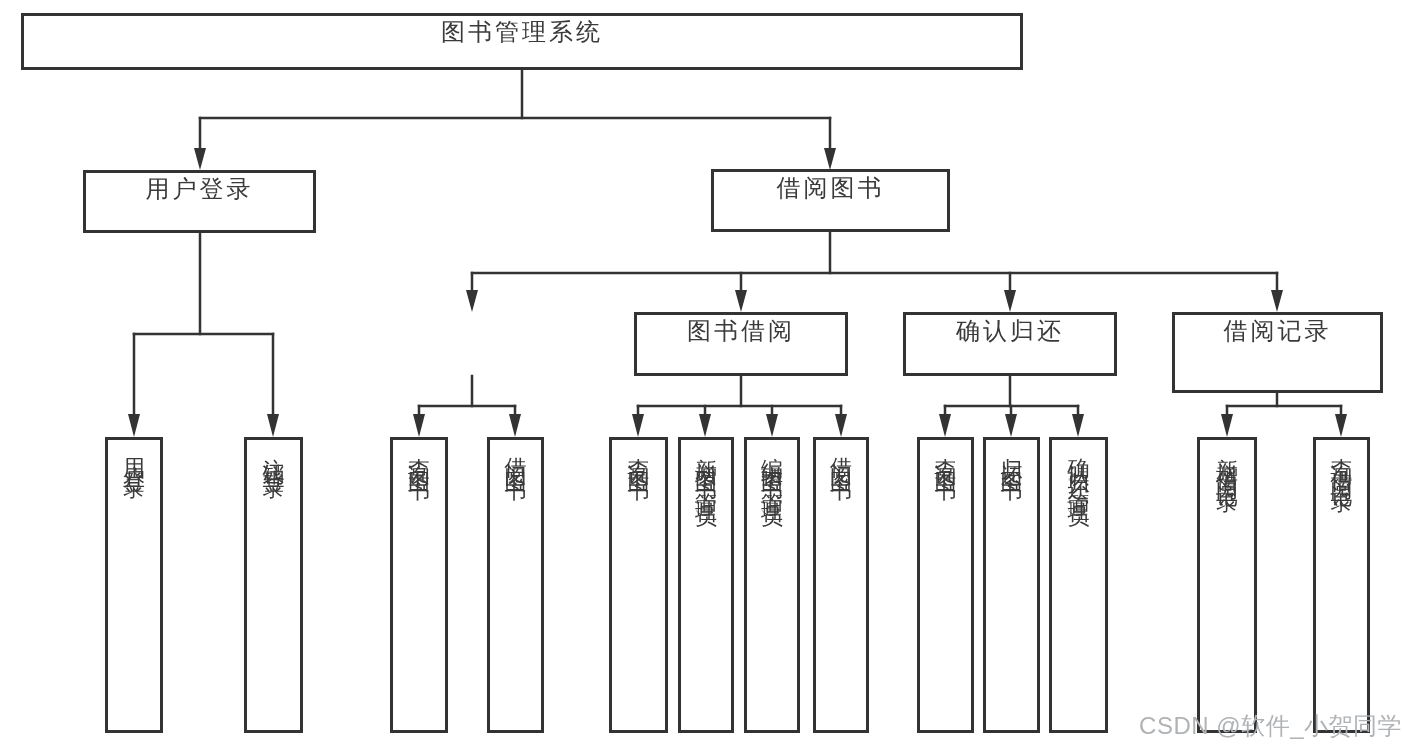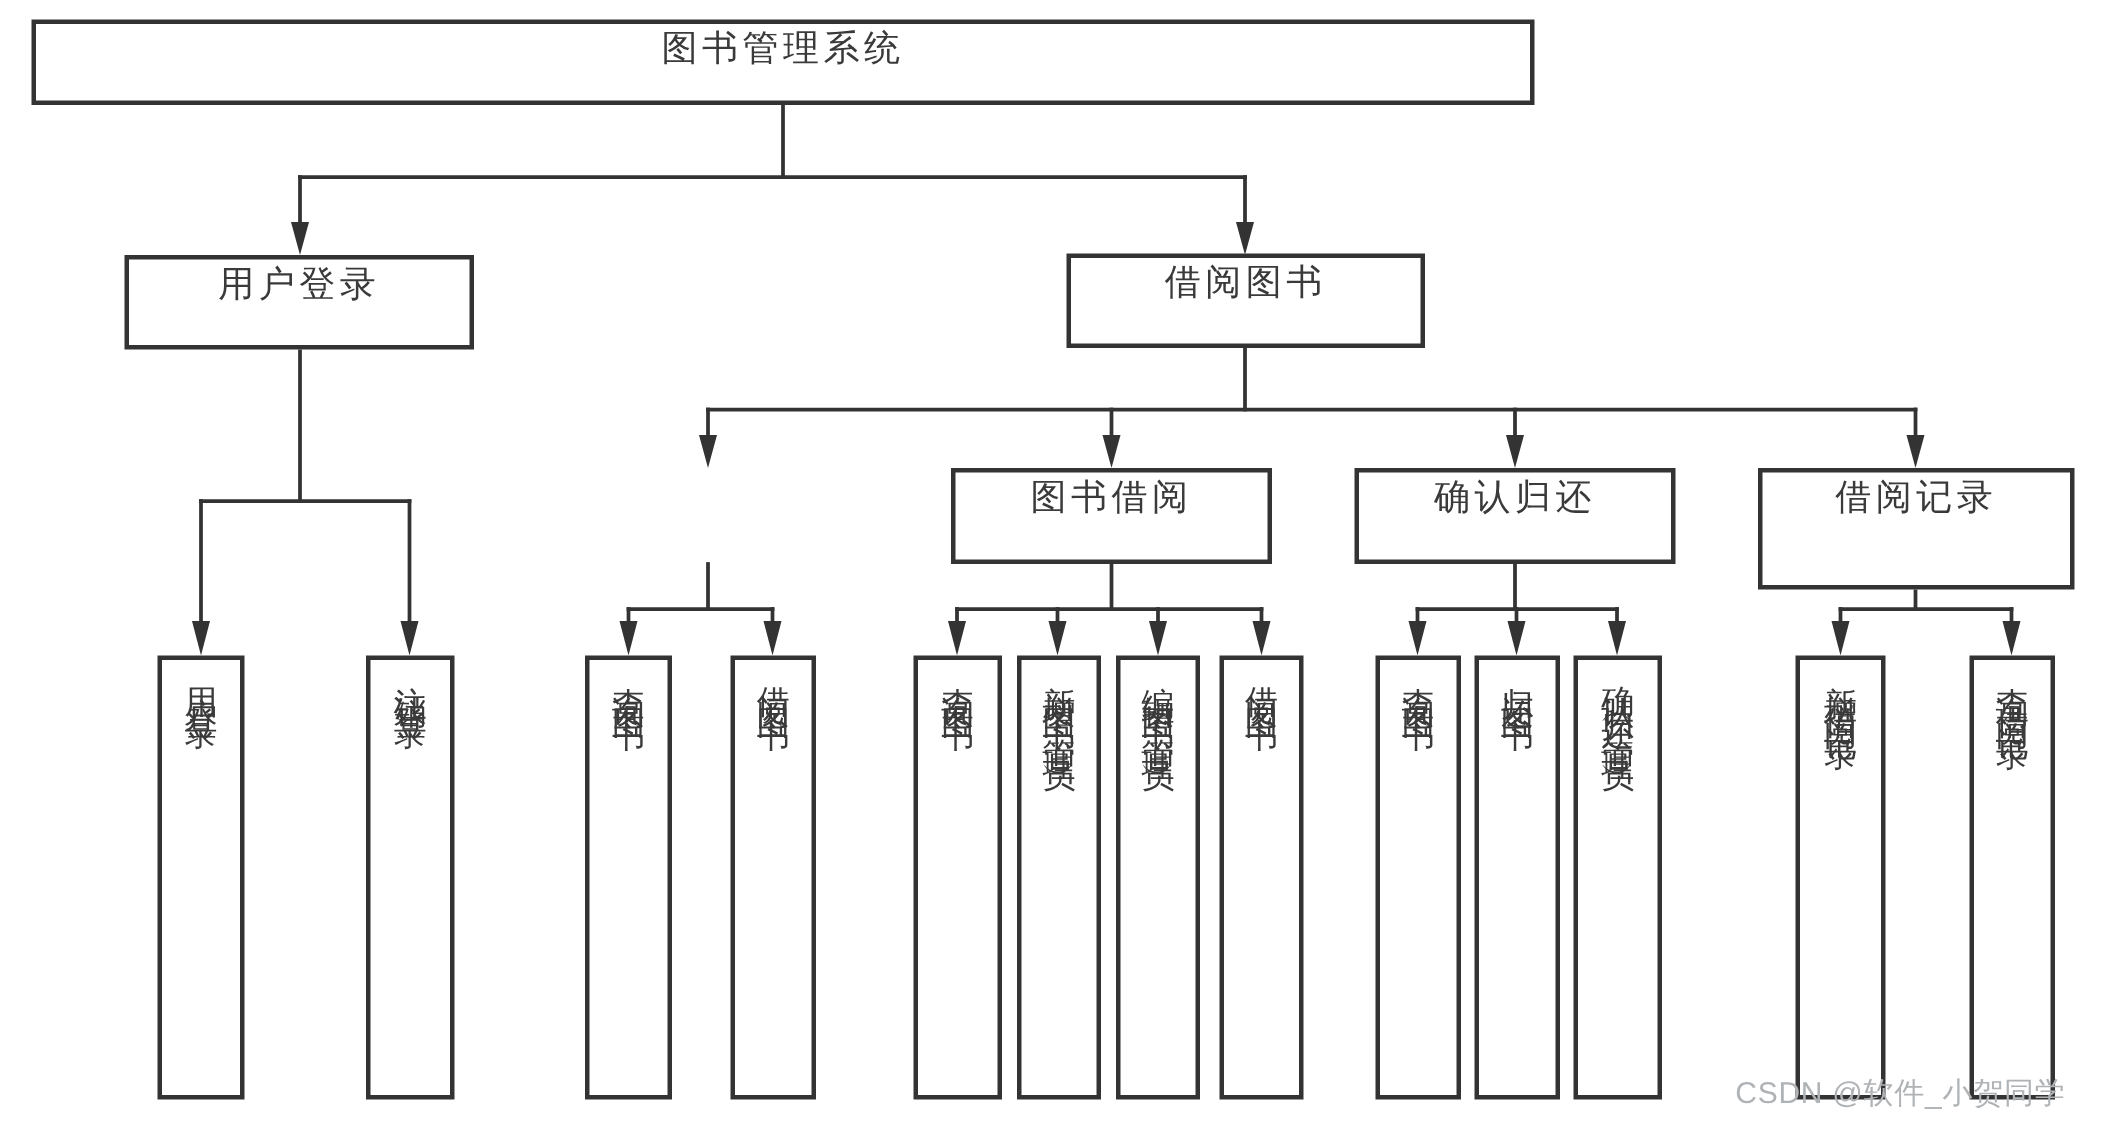--- a/index.html
+++ b/index.html
@@ -30,23 +30,23 @@
   .vbox .vlbl {
     writing-mode: vertical-rl;
     text-orientation: mixed;
     font-size: 22px;
     letter-spacing: 7px;
     line-height: 1;
     white-space: nowrap;
   }
   .watermark {
     position: absolute;
-    right: 28px;
+    right: 3px;
     bottom: 5px;
-    font-size: 20px;
+    font-size: 24px;
     color: #b0b3b6;
     letter-spacing: 0.5px;
     z-index: 5;
     white-space: nowrap;
     margin-top: 20px;
   }
 </style>
 </head>
 <body>
 

